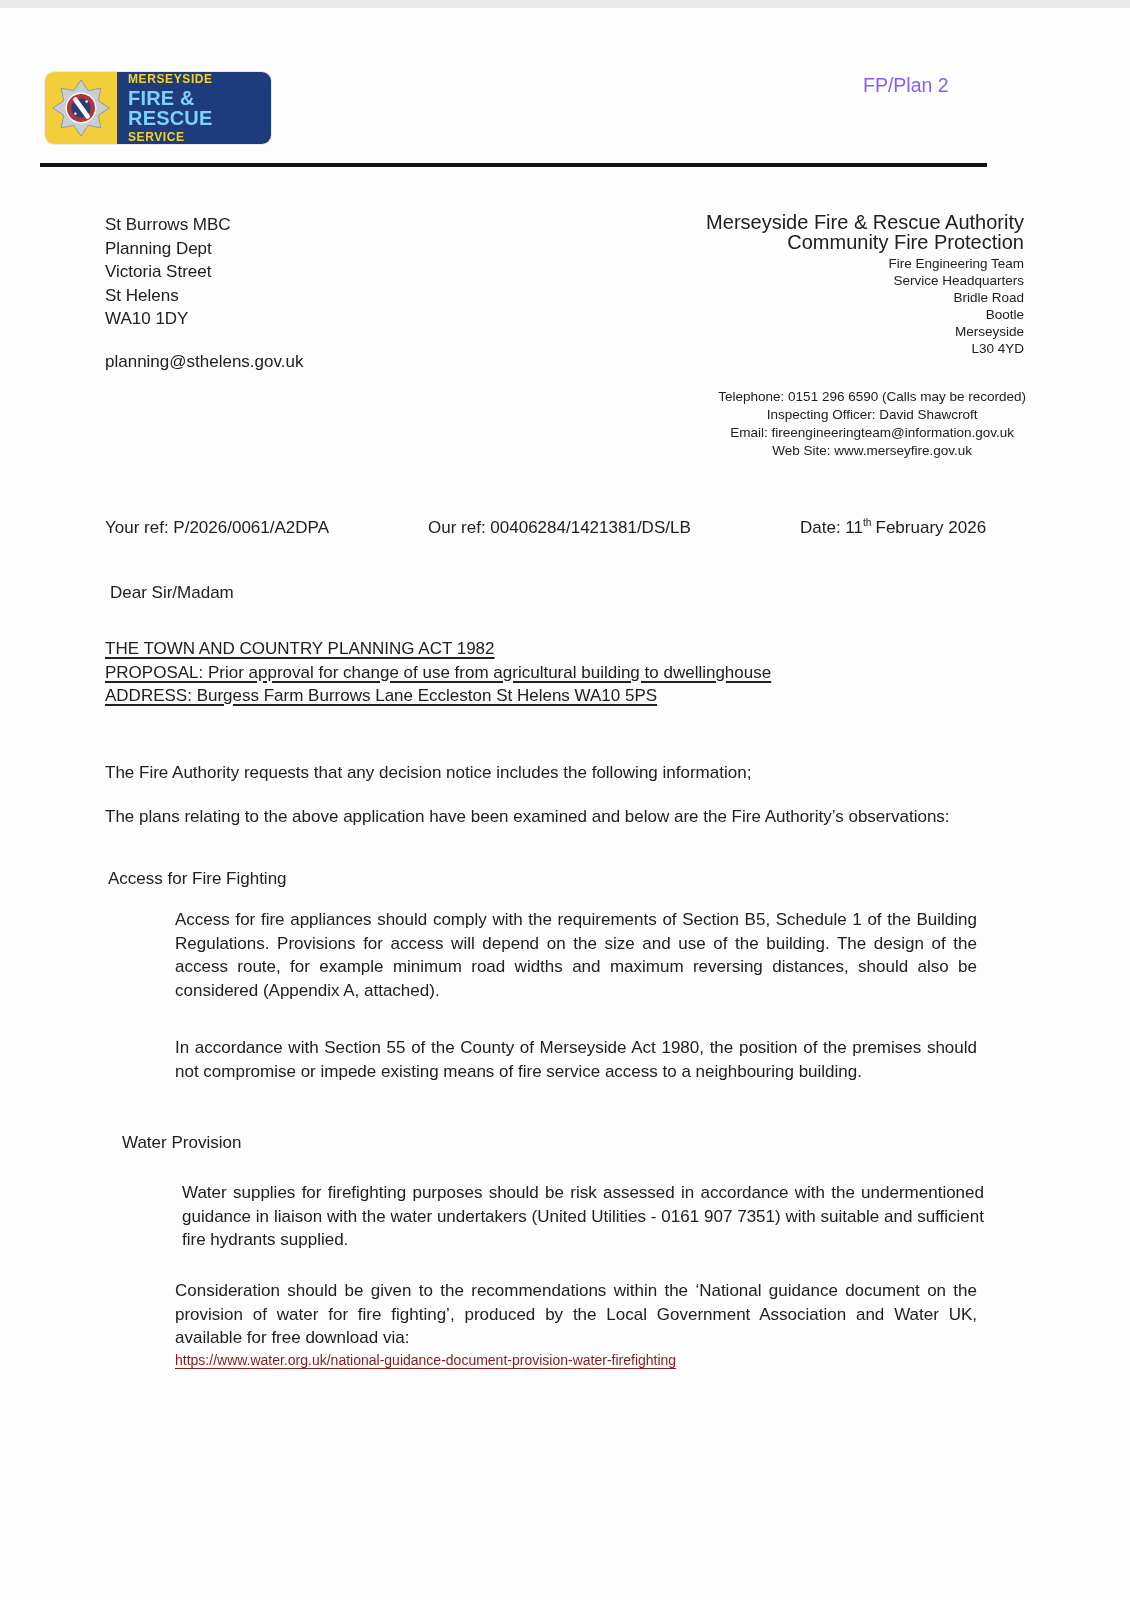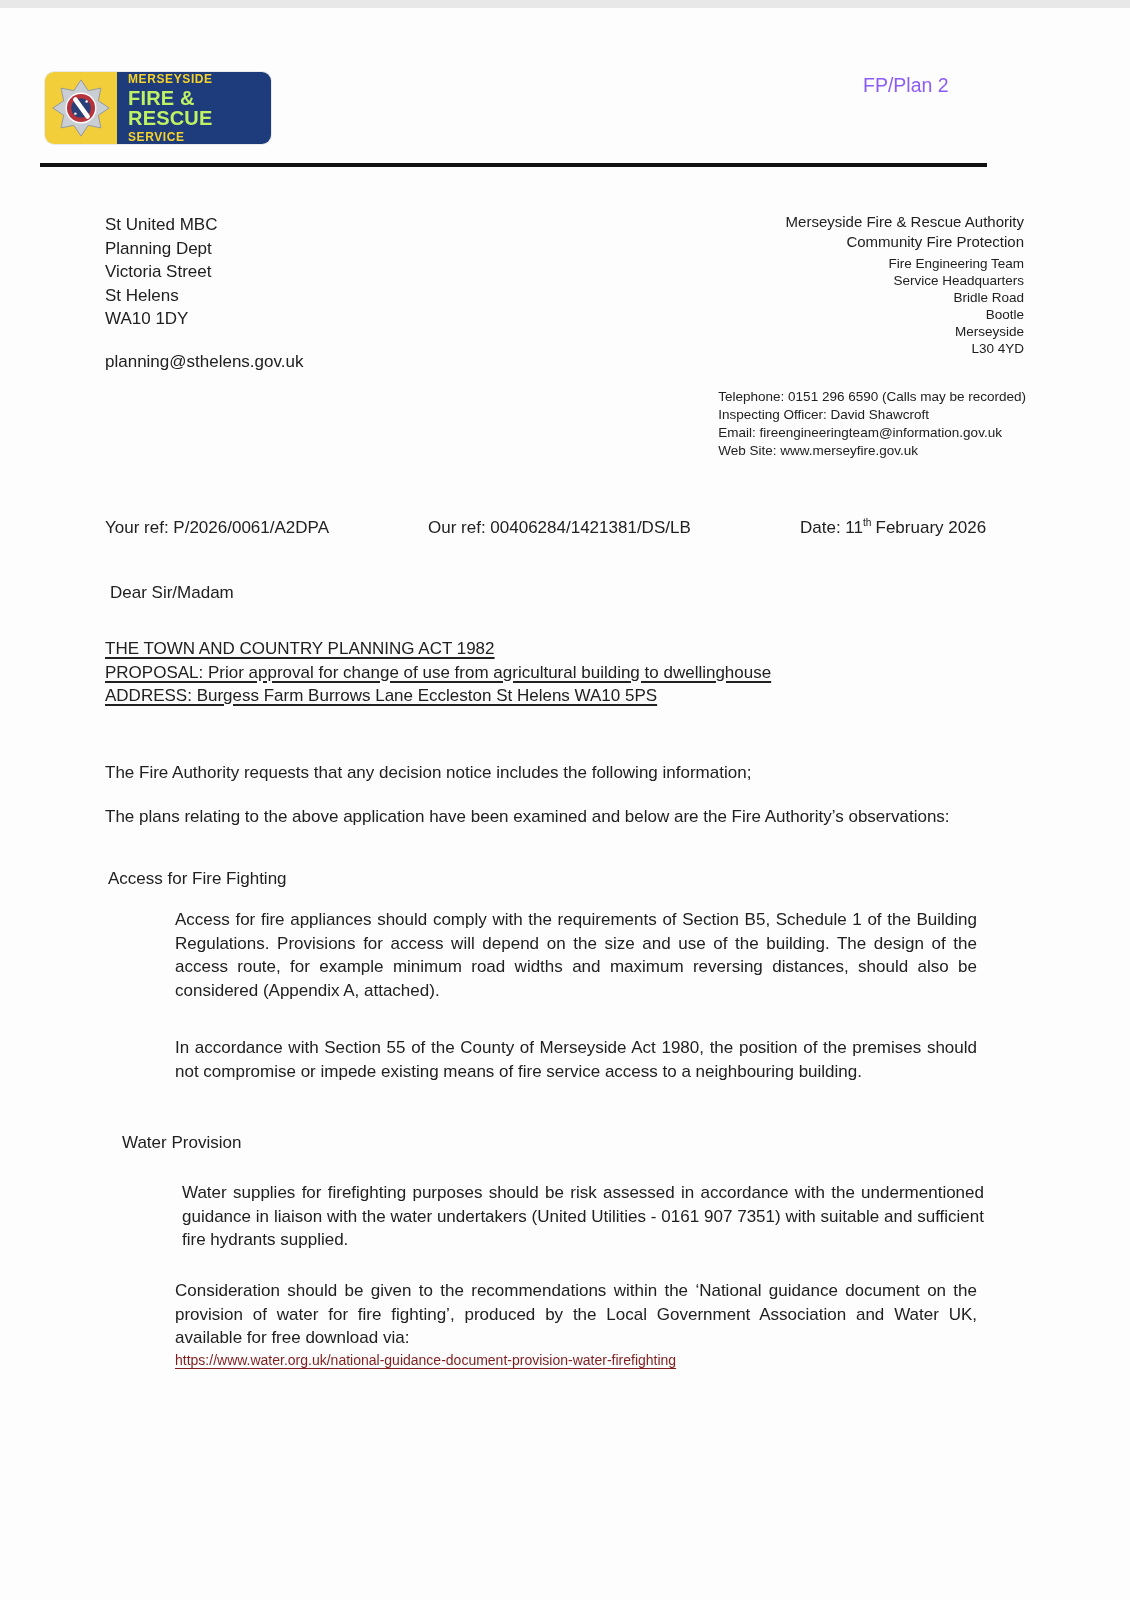--- a/index.html
+++ b/index.html
@@ -14,32 +14,32 @@
   }
   
   .logo{
     position:absolute;left:45px;top:64px;width:226px;height:72px;
     display:flex;border-radius:9px;overflow:hidden;
     box-shadow:0 0 0 1px rgba(0,0,0,0.08);
   }
   .logo-badge{width:72px;background:#f2cf3a;display:flex;align-items:center;justify-content:center;}
   .logo-text{flex:1;background:#1e3c7c;display:flex;flex-direction:column;justify-content:center;padding-left:11px;line-height:1;}
   .logo-text .l1{color:#f5d32a;font-size:12px;font-weight:bold;letter-spacing:0.6px;margin-bottom:3px;}
-  .logo-text .l2{color:#bef264;font-size:20px;font-weight:bold;letter-spacing:0.2px;margin-bottom:3px;}
+  .logo-text .l2{color:#7dd3fc;font-size:20px;font-weight:bold;letter-spacing:0.2px;margin-bottom:3px;}
   .logo-text .l3{color:#f5d32a;font-size:12px;font-weight:bold;letter-spacing:0.6px;}
   .fp-plan{position:absolute;left:863px;top:66px;font-size:19.5px;color:#8b5cf6;}
   .rule{position:absolute;left:40px;top:155px;width:947px;height:4px;background:#121212;}
 
   
   .recipient{position:absolute;left:105px;top:205px;font-size:17px;line-height:23.5px;}
   .recipient-email{position:absolute;left:105px;top:344px;font-size:17px;}
   .sender{position:absolute;right:106px;top:204px;text-align:right;}
-  .sender .primary{font-size:15px;line-height:20px;}
+  .sender .primary{font-size:20px;line-height:20px;}
   .sender .secondary{font-size:13.5px;line-height:17px;margin-top:3px;}
-  .contact{position:absolute;right:104px;top:380px;text-align:left;font-size:13.5px;line-height:18px;}
+  .contact{position:absolute;right:104px;top:380px;text-align:center;font-size:13.5px;line-height:18px;}
 
   
   .refline{position:absolute;left:0;top:510px;width:1130px;height:26px;font-size:17px;}
   .refline .your{position:absolute;left:105px;}
   .refline .our{position:absolute;left:428px;}
   .refline .date{position:absolute;left:800px;}
   sup{font-size:60%;line-height:0;}
   .date-rest{margin-left:4px;}
 
   
@@ -80,21 +80,21 @@
       <span class="l1">MERSEYSIDE</span>
       <span class="l2">FIRE &amp; RESCUE</span>
       <span class="l3">SERVICE</span>
     </div>
   </div>
 
   <div class="fp-plan">FP/Plan 2</div>
   <div class="rule"></div>
 
   <div class="recipient">
-    <div>St United MBC</div>
+    <div>St Burrows MBC</div>
     <div>Planning Dept</div>
     <div>Victoria Street</div>
     <div>St Helens</div>
     <div>WA10 1DY</div>
   </div>
   <div class="recipient-email">planning@sthelens.gov.uk</div>
 
   <div class="sender">
     <div class="primary">
       <div>Merseyside Fire &amp; Rescue Authority</div>

